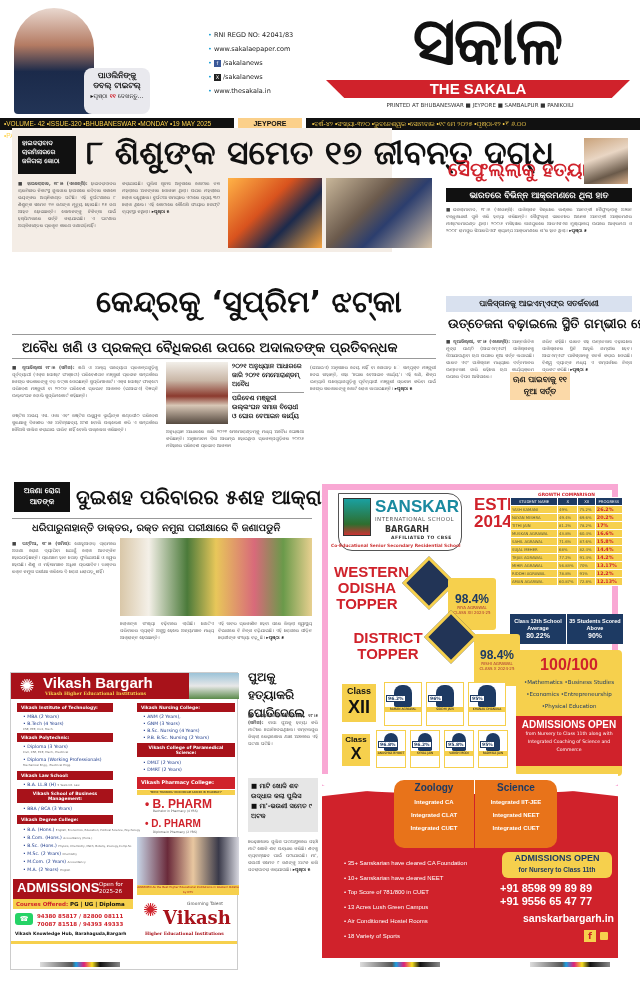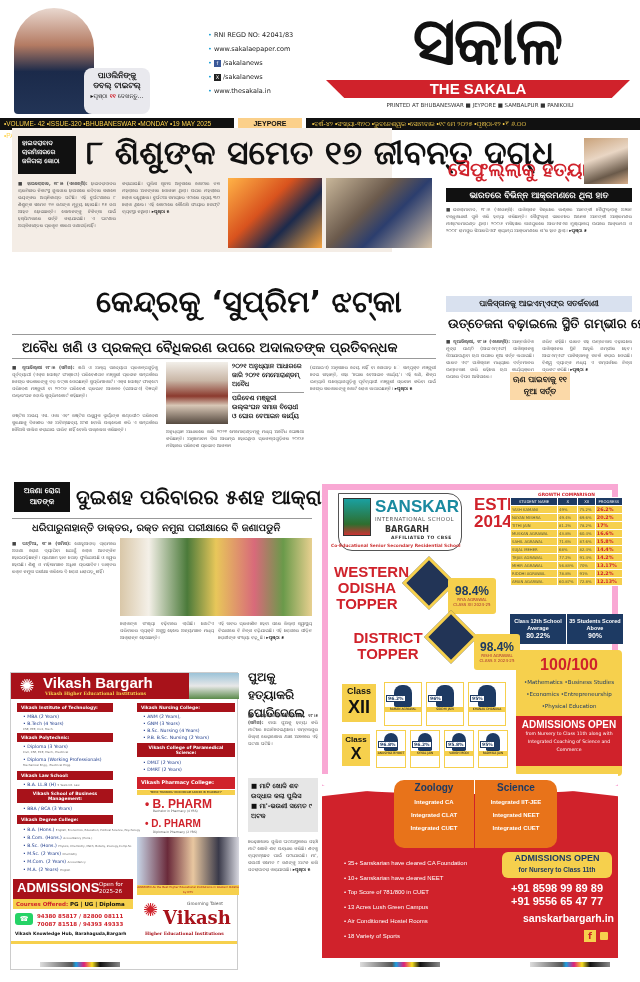--- a/index.html
+++ b/index.html
@@ -46,21 +46,21 @@
 .gct{font-size:4.4px;font-weight:bold;color:#d0222b;text-align:center}
 .gctab{width:113px;border-collapse:collapse;font-size:3.8px}
 .gctab th{background:#1d3a63;color:#fff;height:8px;font-weight:normal;border:0.5px solid #fff}
 .gctab td{background:#f6d04d;color:#553;height:8px;border:0.5px solid #fff;padding-left:1px}
 .gctab td.g{color:#d0222b;font-weight:bold;font-size:4.8px}
 .avg{left:182px;top:124px;width:113px;height:30px;background:#1d3a63;color:#fff;font-family:"Liberation Sans",sans-serif;font-size:5.5px;font-weight:bold;display:flex}
 .avg div{flex:1;text-align:center;padding-top:4px;line-height:7px}
 .avg div+div{border-left:1px solid #fff}
 .topper{font-family:"Liberation Sans",sans-serif;font-weight:bold;color:#d0222b;text-align:center;font-size:15px;line-height:16px}
 .tphoto{width:38px;height:38px;background:#223456;transform:rotate(45deg);border:3px solid #f6d04d}
-.tscore{background:#f6d04d;border-radius:3px;padding:7px 3px;text-align:center}
+.tscore{background:#f6d04d;border-radius:3px;padding:15px 3px;text-align:center}
 .tscore b{font-family:"Liberation Sans",sans-serif;color:#1d3a63;font-size:12px;display:block;line-height:12px}
 .tscore span{font-size:4px;display:block;color:#a33}
 .cls{background:#f6d04d;font-family:"Liberation Sans",sans-serif;font-weight:bold;color:#111;text-align:center}
 .spic{border:1px solid #f6d04d;background:#fff;text-align:center;position:absolute}
 .spic .face{width:18px;height:22px;background:#1d3a63;margin:2px auto 0;border-radius:8px 8px 2px 2px}
 .spic .sc{position:absolute;left:1px;top:12px;background:#fff;border:1px solid #1d3a63;font-size:4.5px;font-weight:bold;padding:0 1px;color:#1d3a63}
 .spic .nm{font-size:3px;background:#f6d04d;line-height:5px}
 .orange{background:#e8731a;color:#fff;font-family:"Liberation Sans",sans-serif;font-weight:bold;text-align:center}
 
 .vik{left:10px;top:672px;width:228px;height:298px;background:#fff;border:1px solid #ccc}
@@ -404,21 +404,21 @@
   <div>• 10+ Sanskarian have cleared NEET</div>
   <div>• Top Score of 781/800 in CUET</div>
   <div>• 13 Acres Lush Green Campus</div>
   <div>• Air Conditioned Hostel Rooms</div>
   <div>• 18 Variety of Sports</div>
 </div>
 <div class="abs" style="left:502px;top:852px;width:110px;height:26px;background:#f6d04d;border-radius:6px;text-align:center;font-family:'Liberation Sans',sans-serif;font-weight:bold;color:#1d3a63">
   <div style="font-size:9px;line-height:13px">ADMISSIONS OPEN</div>
   <div style="font-size:6.5px;line-height:10px">for Nursery to Class 11th</div>
 </div>
-<div class="abs" style="left:500px;top:882px;width:114px;text-align:center;font-family:'Liberation Sans',sans-serif;font-weight:bold;color:#fff;font-size:11px;line-height:13px">
+<div class="abs" style="left:500px;top:882px;width:114px;text-align:left;font-family:'Liberation Sans',sans-serif;font-weight:bold;color:#fff;font-size:11px;line-height:13px">
   <div>+91 8598 99 89 89</div>
     <div>+91 9556 65 47 77</div>
 </div>
 <div class="abs" style="left:500px;top:912px;width:114px;text-align:right;font-family:'Liberation Sans',sans-serif;font-weight:bold;color:#fff;font-size:10.5px">sanskarbargarh.in</div>
 <div class="abs" style="left:584px;top:930px;width:12px;height:12px;background:#f6d04d;color:#d0222b;font-weight:bold;font-size:9px;text-align:center;line-height:12px">f</div>
 <div class="abs" style="left:598px;top:930px;width:12px;height:12px;background:#f6d04d;border:2px solid #d0222b;border-radius:3px"></div>
 
 <div class="abs" style="left:40px;top:962px;width:80px;height:5px;background:linear-gradient(90deg,#ddd,#555 40%,#1aa0e0 45%,#e0207a 55%,#f6e020 65%,#111 75%,#888)"></div>
 <div class="abs" style="left:360px;top:962px;width:80px;height:5px;background:linear-gradient(90deg,#ddd,#555 40%,#1aa0e0 45%,#e0207a 55%,#f6e020 65%,#111 75%,#888)"></div>
 <div class="abs" style="left:530px;top:962px;width:80px;height:5px;background:linear-gradient(90deg,#ddd,#555 40%,#1aa0e0 45%,#e0207a 55%,#f6e020 65%,#111 75%,#888)"></div>

